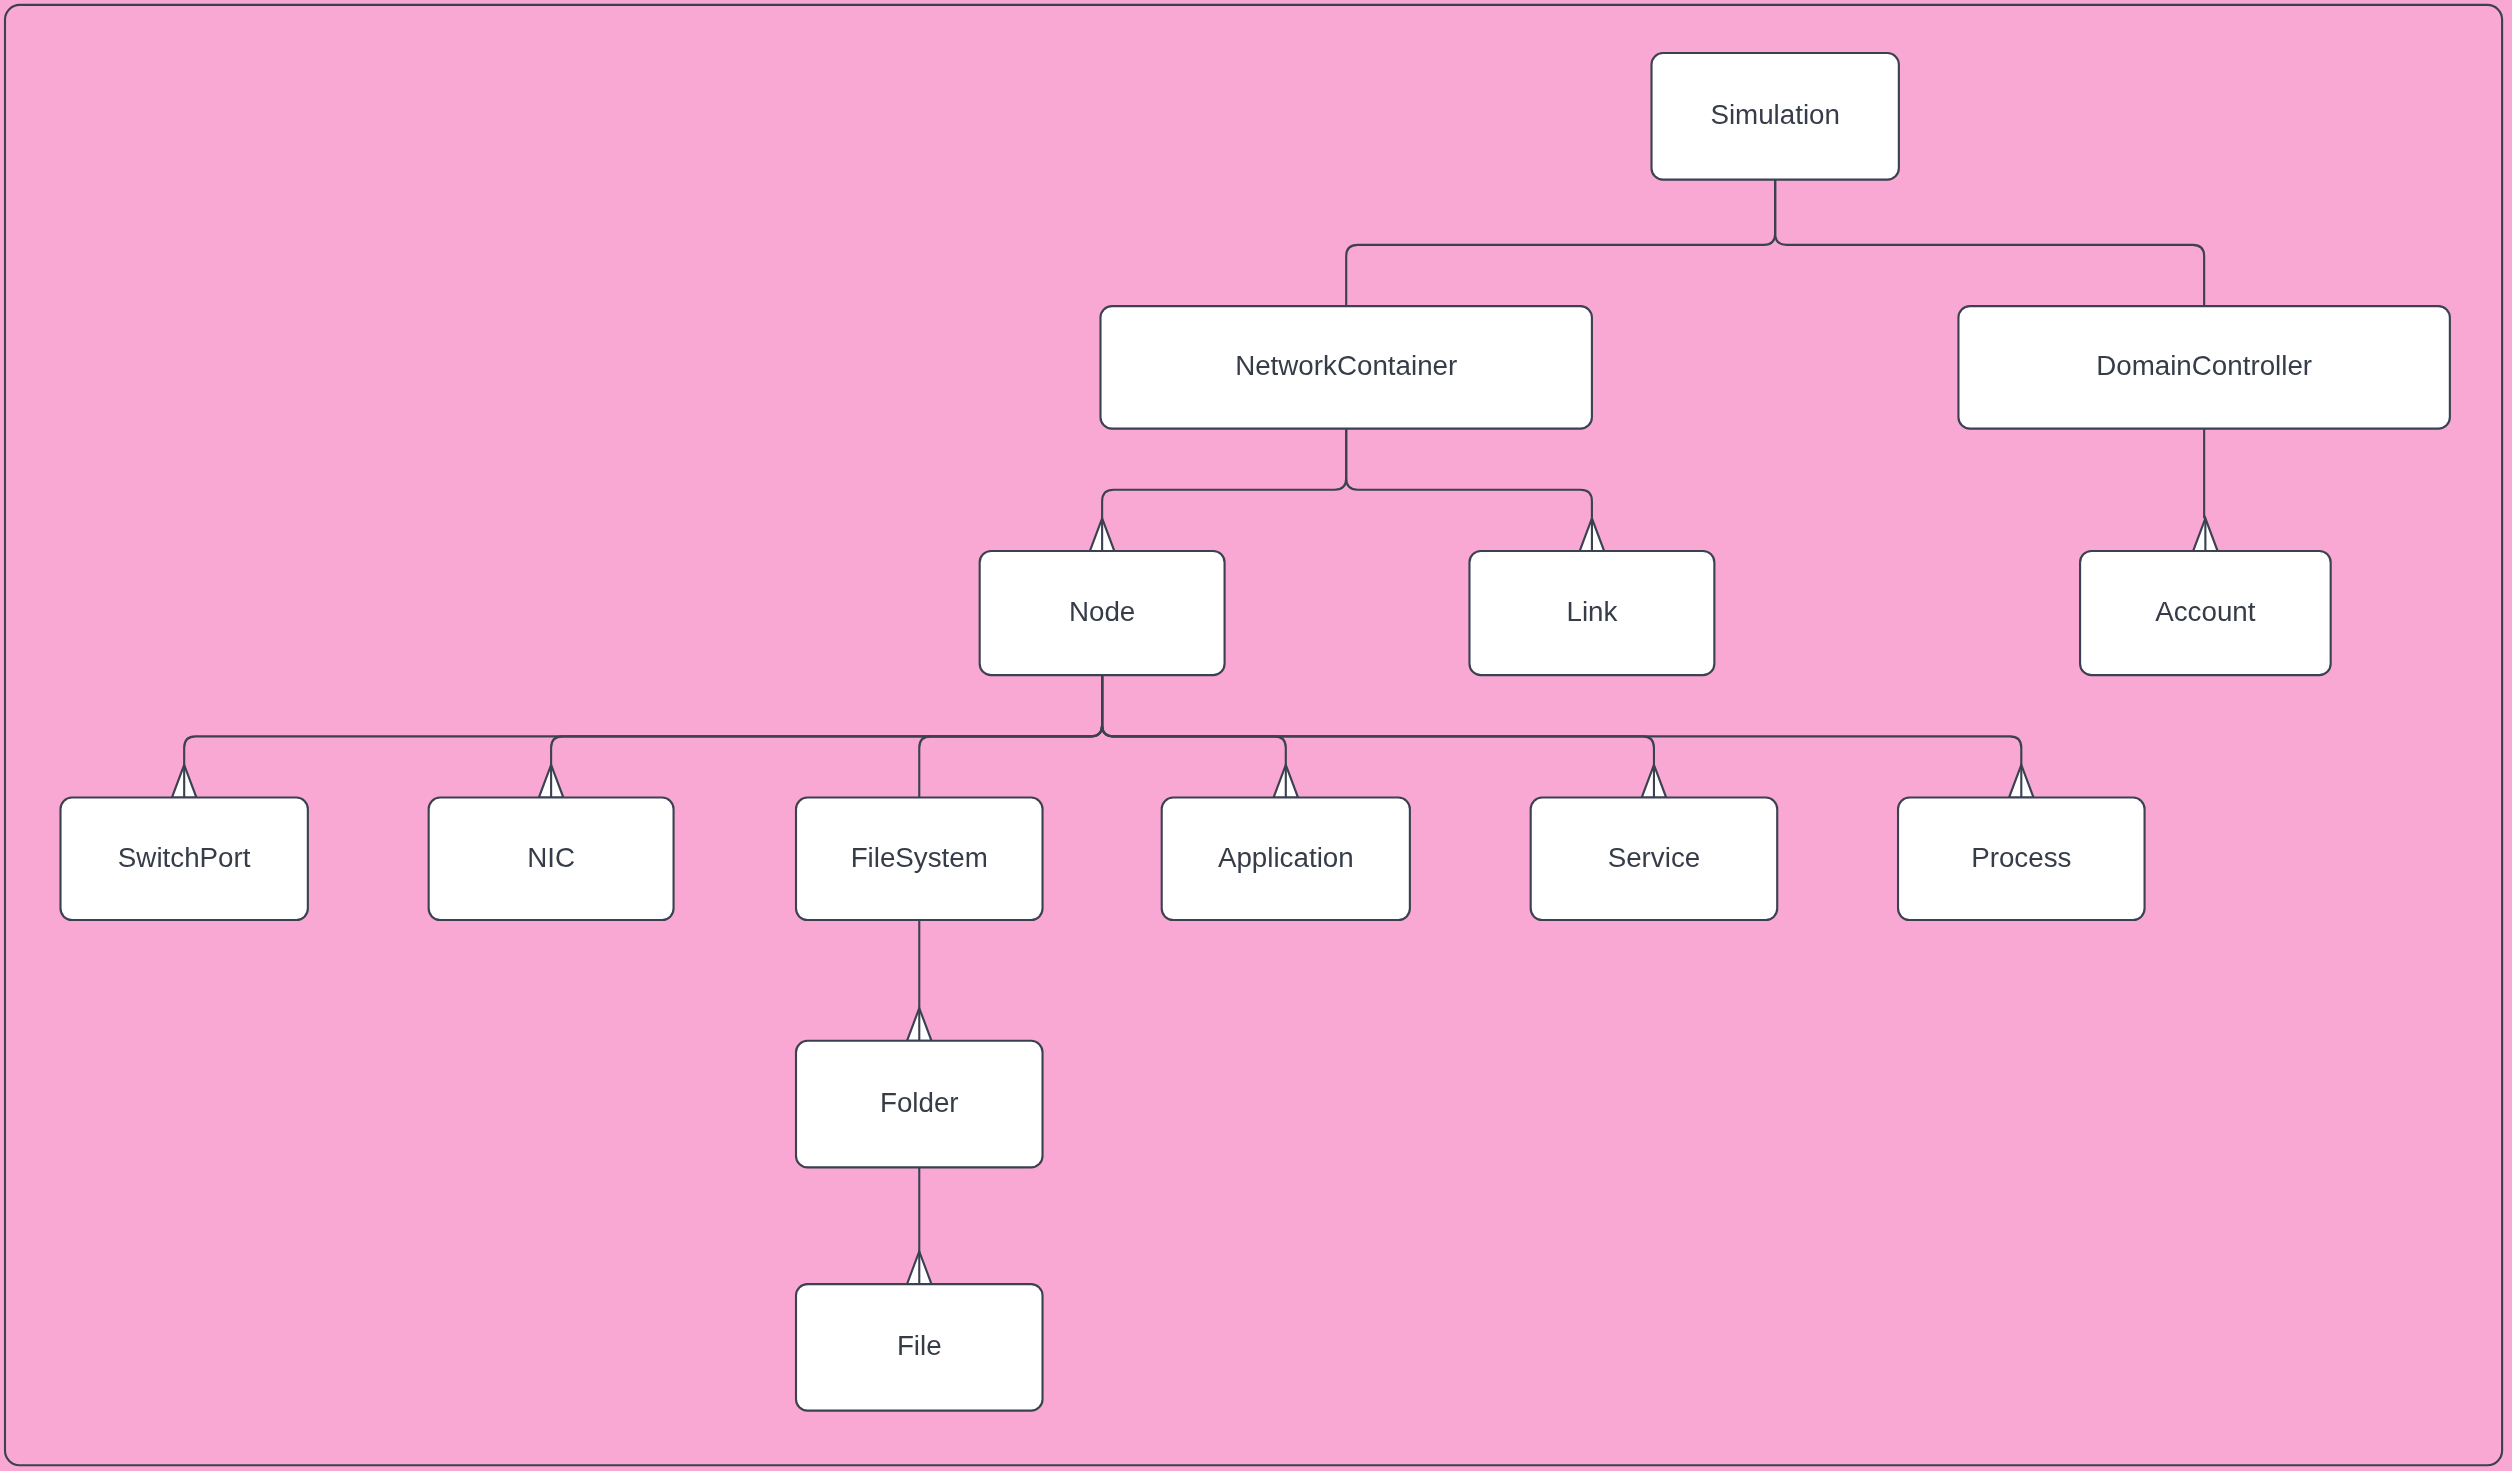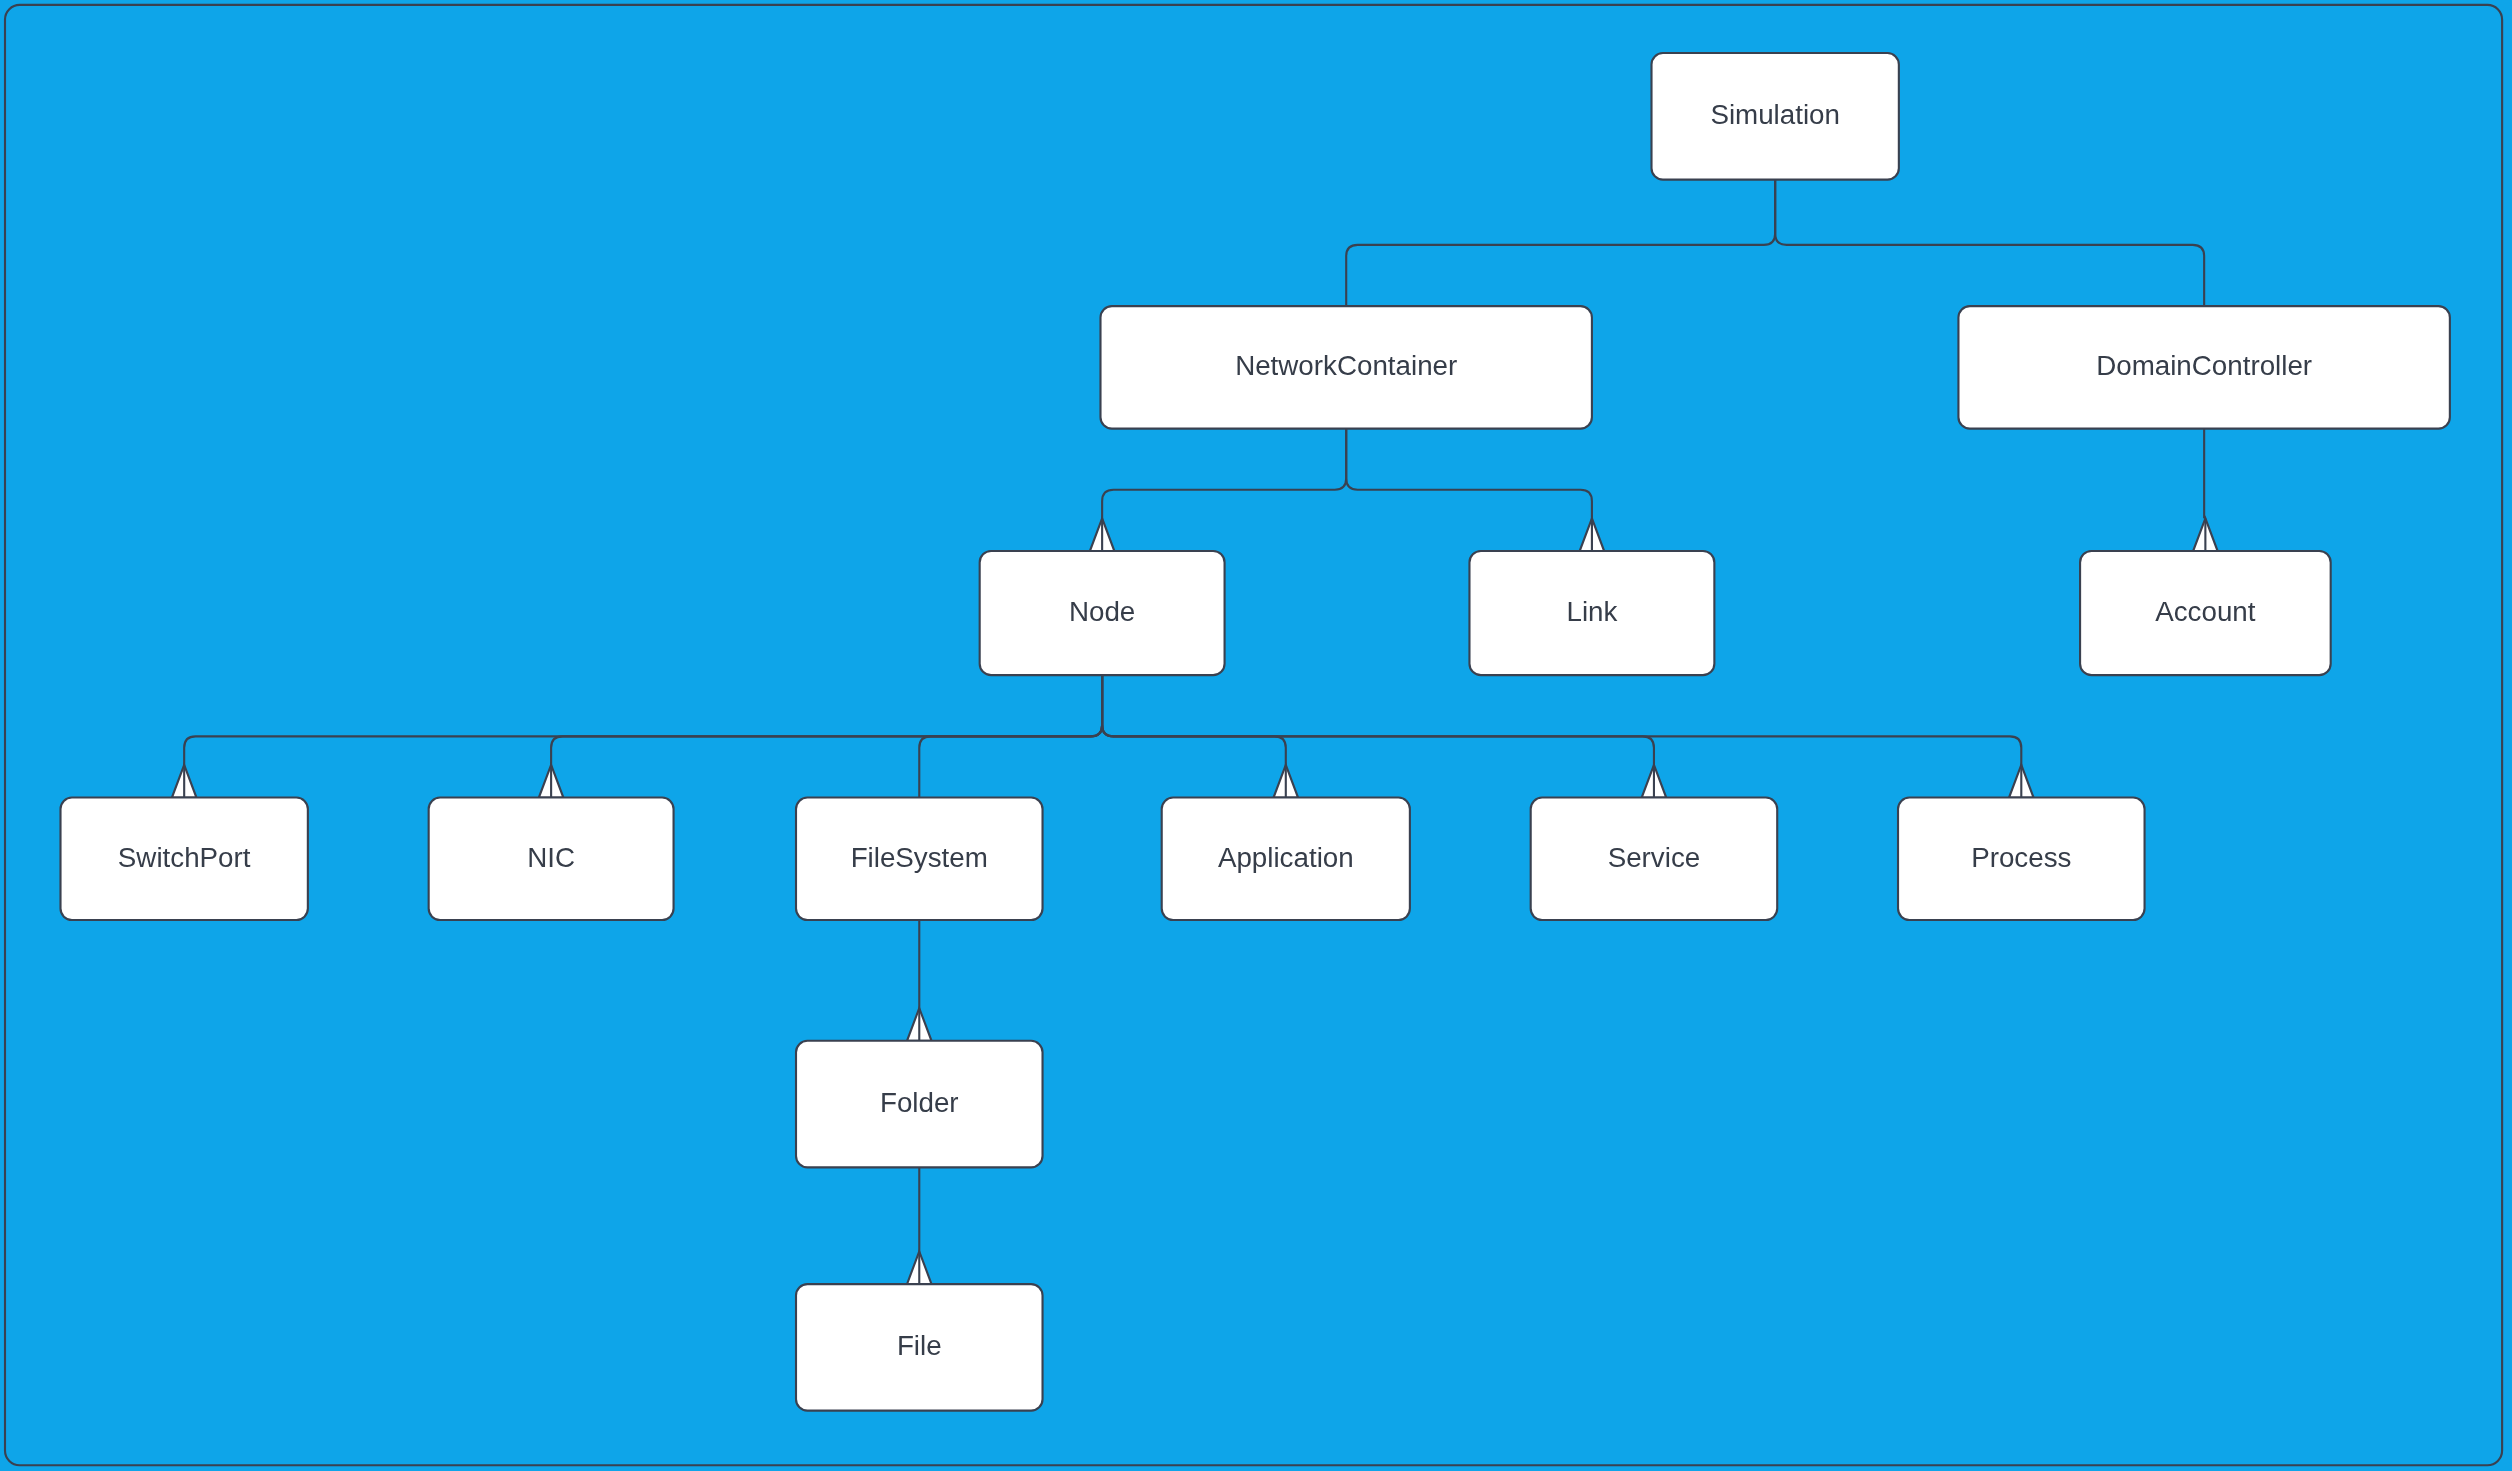--- a/index.html
+++ b/index.html
@@ -7,21 +7,21 @@
     padding: 0;
     background: #ffffff;
   }
   body {
     font-family: "Liberation Sans", sans-serif;
   }
   #stage {
     position: relative;
     width: 2512px;
     height: 1471px;
-    background: #0ea5e9;
+    background: #f9a8d4;
     overflow: hidden;
   }
   #diagram-svg {
     position: absolute;
     left: 0;
     top: 0;
     width: 2512px;
     height: 1471px;
   }
   .node-box {

